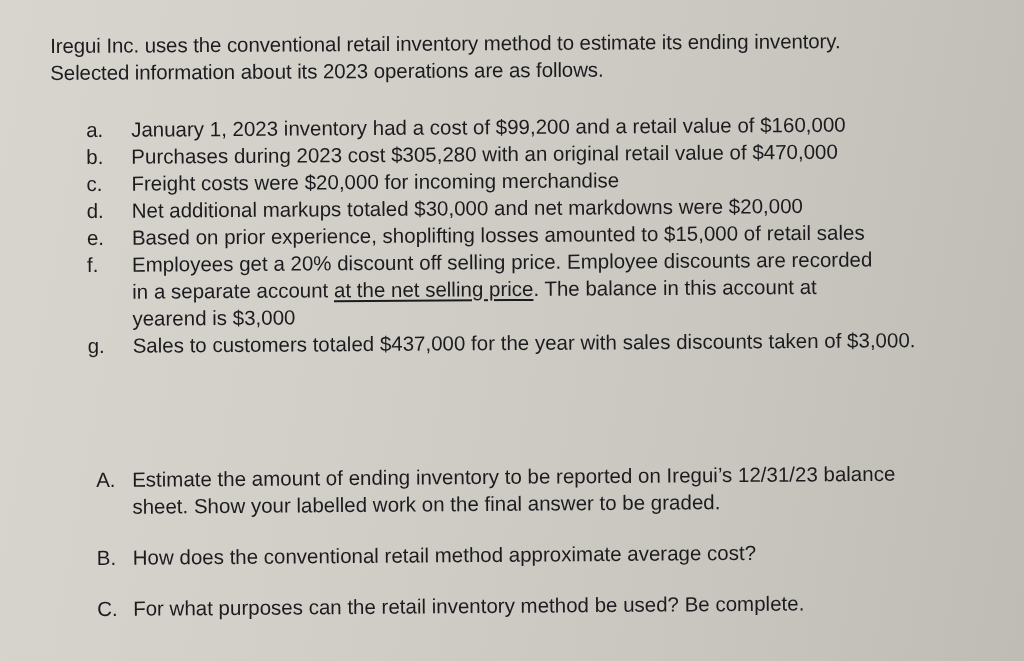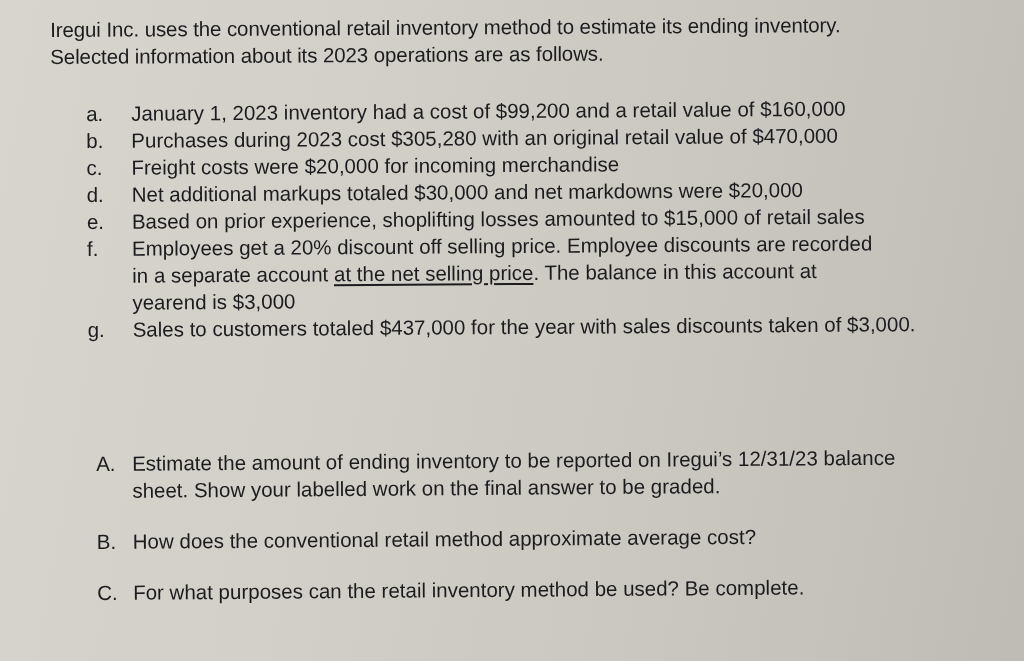--- a/index.html
+++ b/index.html
@@ -3,21 +3,21 @@
 <meta charset="utf-8">
 <style>
   html, body { margin: 0; padding: 0; }
   body {
     width: 1024px; height: 661px; overflow: hidden;
     background: linear-gradient(100deg, #d8d5cf 0%, #d2cfc9 35%, #c9c6c0 70%, #bfbcb6 100%);
     font-family: "Liberation Sans", sans-serif;
     color: #1c1c1e;
     position: relative;
   }
-  .page { position: absolute; left: 0; top: 0; width: 1024px; height: 482px; }
+  .page { position: absolute; left: 0; top: 16px; width: 1024px; height: 482px; }
   .intro {
     position: absolute; left: 50px; top: 16px; width: 940px;
     font-size: 20.5px; line-height: 27px; letter-spacing: -0.1px;
     transform: rotate(-0.35deg); transform-origin: left top;
   }
   .items {
     position: absolute; left: 86px; top: 100px; width: 900px;
     font-size: 20.5px; line-height: 27px;
     transform: rotate(-0.4deg); transform-origin: left top;
   }

